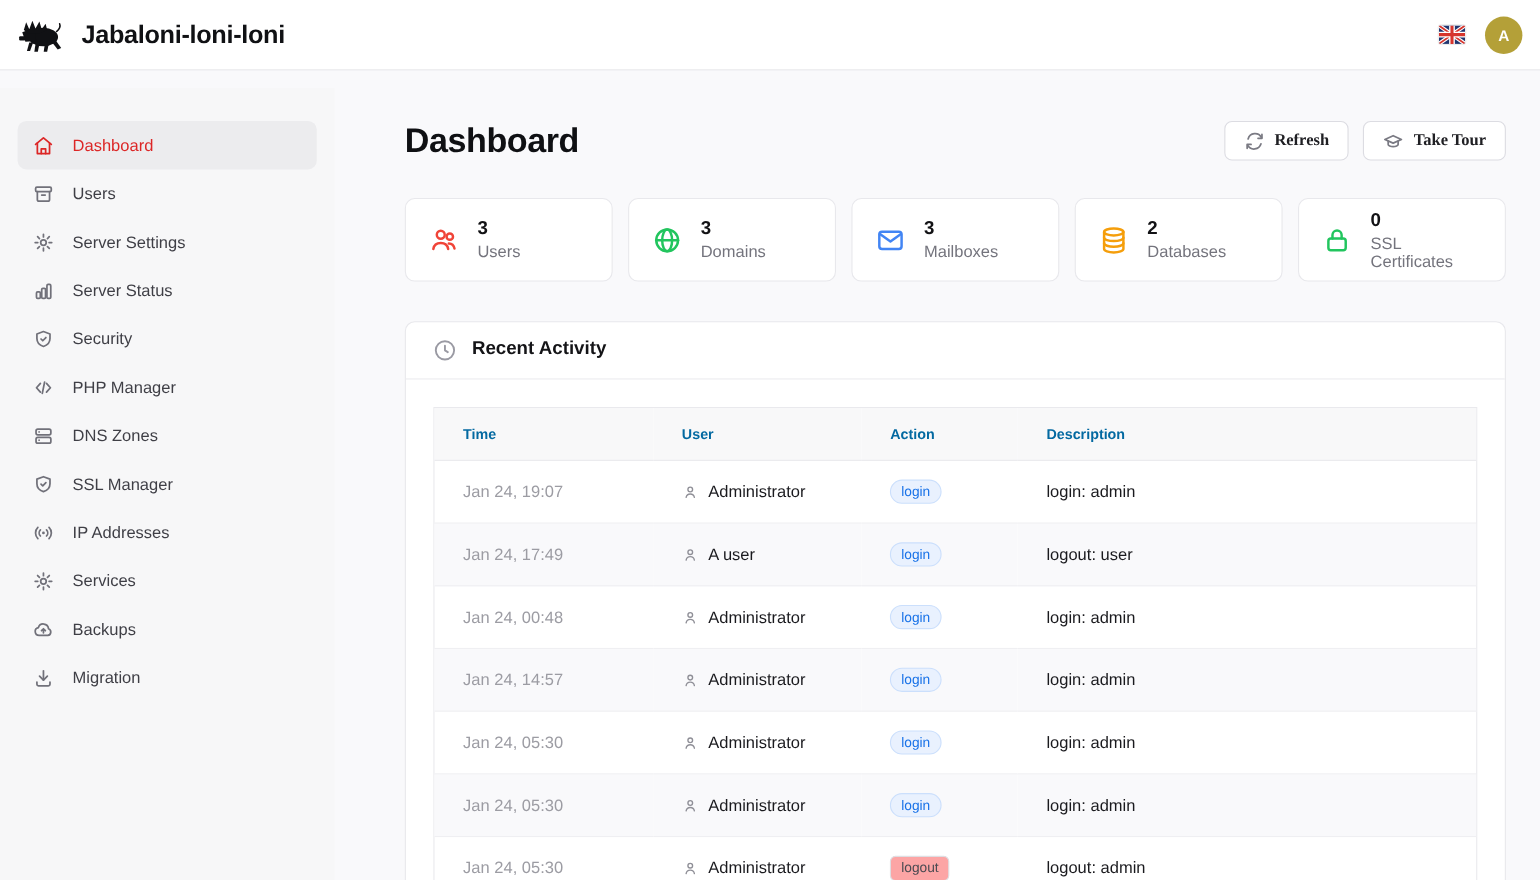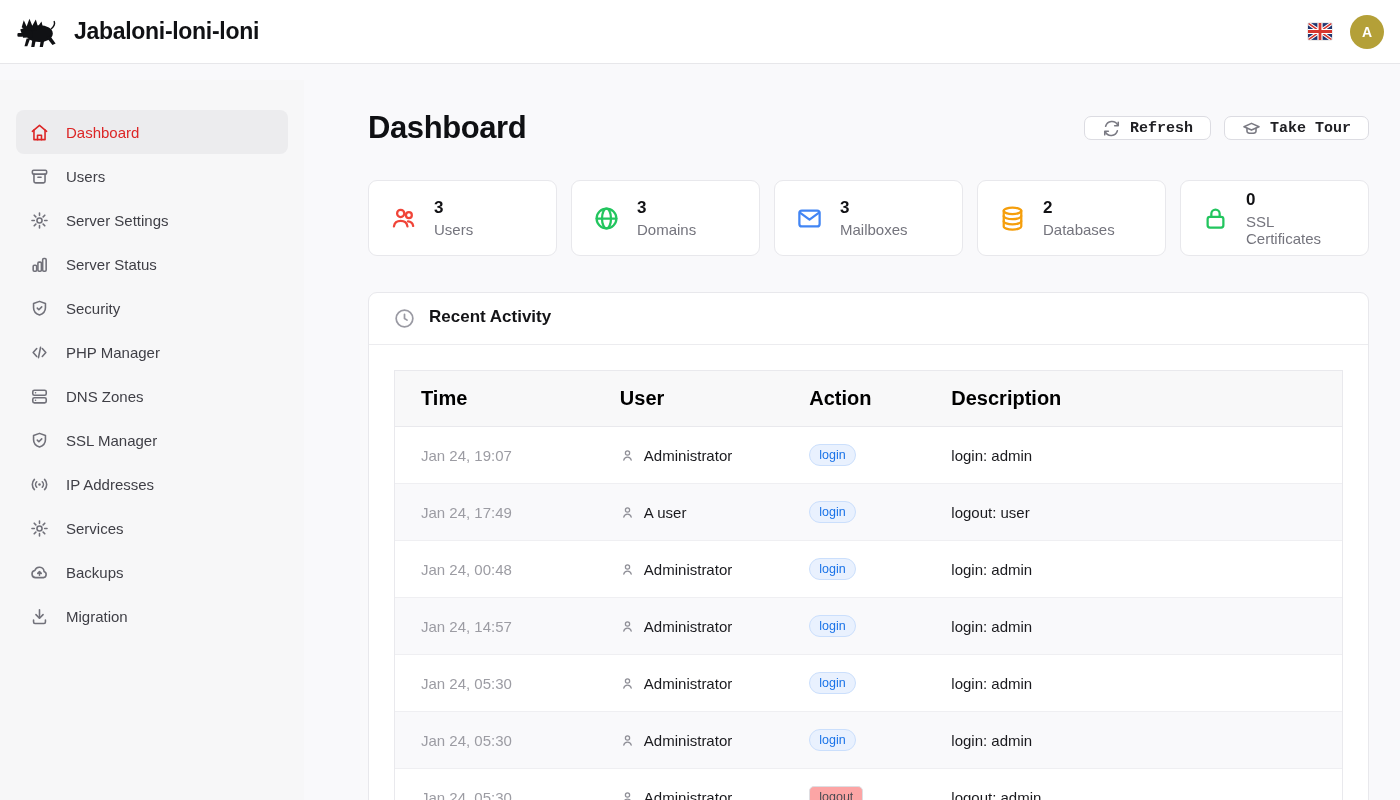--- a/index.html
+++ b/index.html
@@ -21,39 +21,39 @@
   .nav-item { display: flex; align-items: center; gap: 17px; height: 44px; padding: 0 14px; border-radius: 8px; font-size: 15px; color: #3f3f46; cursor: pointer; }
   .nav-item .icon { width: 19px; height: 19px; color: #71717a; flex: 0 0 19px; }
   .nav-item.active { background: #ececee; color: #dc2626; font-weight: 500; }
   .nav-item.active .icon { color: #dc2626; }
 
   
   main { grid-area: 2 / 2 / 3 / 3; overflow: hidden; padding: 30px 31px 0 48px; }
   .page-head { display: flex; align-items: center; justify-content: space-between; }
   h1 { font-size: 31px; font-weight: 800; color: #0f1013; letter-spacing: -0.4px; }
   .toolbar { display: flex; gap: 13px; }
-  .btn { display: inline-flex; align-items: center; gap: 9px; background: #fff; border: 1px solid #dcdce2; border-radius: 7px; height: 24px; padding: 0 17px; font-size: 15px; font-weight: 600; color: #202024; font-family: Liberation Mono, monospace; cursor: pointer; }
+  .btn { display: inline-flex; align-items: center; gap: 9px; background: #fff; border: 1px solid #dcdce2; border-radius: 7px; height: 36px; padding: 0 17px; font-size: 15px; font-weight: 600; color: #202024; font-family: Liberation Serif, serif; cursor: pointer; }
   .btn .icon { width: 19px; height: 19px; color: #7a7a83; }
 
   
   .stats { display: flex; gap: 14px; margin-top: 34px; }
   .stat-card { flex: 1; background: #fff; border: 1px solid #e8e8ec; border-radius: 9px; height: 76px; display: flex; align-items: center; gap: 17px; padding: 0 21px; }
   .stat-icon { width: 27px; height: 27px; flex: 0 0 27px; }
   .stat-value { font-size: 17px; font-weight: 700; color: #121215; }
   .stat-label { font-size: 15px; color: #74747d; margin-top: 3px; }
 
   
   .activity { margin-top: 36px; background: #fff; border: 1px solid #e8e8ec; border-radius: 9px; }
   .activity-head { display: flex; gap: 13px; padding: 14px 24px; border-bottom: 1px solid #ececef; }
   .activity-head .icon { width: 23px; height: 23px; color: #9a9aa3; }
   .activity-title { font-size: 17px; font-weight: 700; color: #141417; }
   .activity-body { padding: 25px; }
   .table-wrap { border: 1px solid #e9e9ed; }
   table { width: 100%; border-collapse: collapse; }
-  th { background: #f8f8f9; text-align: left; padding: 16px 26px; font-size: 20px; font-weight: 700; color: #000000; border-bottom: 1px solid #e9e9ed; }
+  th { background: #f8f8f9; text-align: left; padding: 16px 26px; font-size: 13px; font-weight: 700; color: #0369a1; border-bottom: 1px solid #e9e9ed; }
   th.col-time { width: 21%; } th.col-user { width: 20%; } th.col-action { width: 15%; } th.col-desc { width: 44%; }
   td { padding: 0 26px; height: 57px; font-size: 15px; color: #1a1a1e; border-top: 1px solid #efeff2; }
   tbody tr:first-child td { border-top: none; }
   tbody tr:nth-child(even) { background: #f9f9fb; }
   td.time { color: #9c9ca3; }
   .user-cell { display: flex; align-items: center; gap: 9px; }
   .user-cell .icon { width: 15px; height: 15px; color: #8f8f97; flex: 0 0 15px; }
   .badge { display: inline-block; font-size: 12.5px; padding: 4px 9px; border-radius: 5px; border: 1px solid; line-height: 1; }
   .badge.login { color: #1a73e8; background: #e9f1fe; border-color: #cbdffc; border-radius: 11px; }
   .badge.logout { color: #4b4b52; background: #fca5a5; border-color: #dedee2; }

